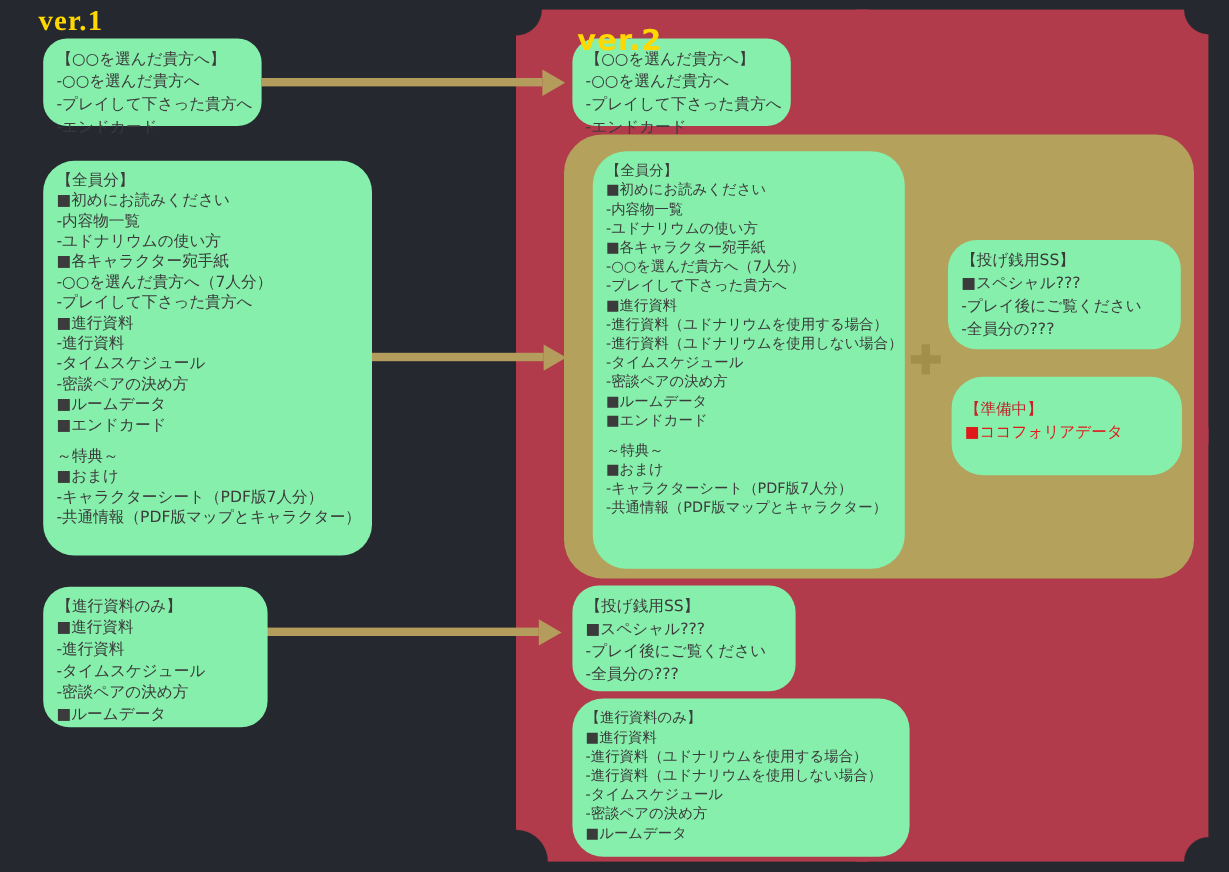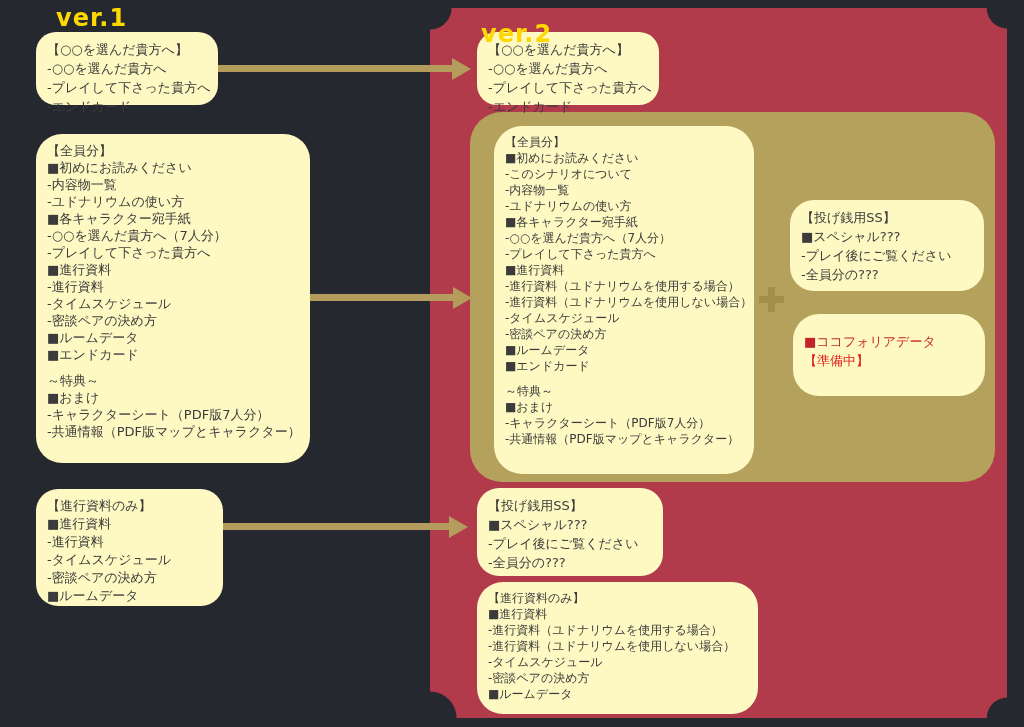--- a/index.html
+++ b/index.html
@@ -18,25 +18,25 @@
       radial-gradient(circle at 100% 100%, rgba(0,0,0,0) 20px, #b13b4b 21px) bottom right / 51% 51% no-repeat;
   }
   .goldbox{
     position:absolute;left:470px;top:112px;width:525px;height:370px;
     background:#b3a15c;border-radius:32px;z-index:2;
   }
   .ver-label{
     position:absolute;z-index:5;color:#ffd800;font-weight:bold;
     font-size:24px;letter-spacing:1px;line-height:26px;
   }
-  .v1{left:56px;top:5px;}
+  .v1{left:32px;top:5px;font-family:Liberation Serif, serif;}
   .v2{left:481px;top:21px;}
 
   .box{
-    position:absolute;z-index:4;background:#fef9c3;color:#3b3b3b;
+    position:absolute;z-index:4;background:#86efac;color:#3b3b3b;
     box-sizing:border-box;padding:8px 6px 6px 11px;font-size:13px;
   }
   .box .line{white-space:nowrap;line-height:19px;}
   .box .line:empty{height:9px;}
   .lh17 .line{line-height:17px;}
   .lh18 .line{line-height:18px;}
   .dense{font-size:12px;}
   .dense .line{line-height:16px;}
 
   .box-v1-chosen{left:36px;top:32px;width:182px;height:73px;border-radius:20px;}
@@ -122,21 +122,20 @@
   <div class="box box-v2-chosen">
       <div class="line">【○○を選んだ貴方へ】</div>
       <div class="line">-○○を選んだ貴方へ</div>
       <div class="line">-プレイして下さった貴方へ</div>
       <div class="line">-エンドカード</div>
     </div>
 
   <div class="box box-v2-all dense">
       <div class="line">【全員分】</div>
       <div class="line">■初めにお読みください</div>
-      <div class="line">-このシナリオについて</div>
       <div class="line">-内容物一覧</div>
       <div class="line">-ユドナリウムの使い方</div>
       <div class="line">■各キャラクター宛手紙</div>
       <div class="line">-○○を選んだ貴方へ（7人分）</div>
       <div class="line">-プレイして下さった貴方へ</div>
       <div class="line">■進行資料</div>
       <div class="line">-進行資料（ユドナリウムを使用する場合）</div>
       <div class="line">-進行資料（ユドナリウムを使用しない場合）</div>
       <div class="line">-タイムスケジュール</div>
       <div class="line">-密談ペアの決め方</div>
@@ -150,22 +149,22 @@
     </div>
 
   <div class="box box-v2-ss1">
       <div class="line">【投げ銭用SS】</div>
       <div class="line">■スペシャル???</div>
       <div class="line">-プレイ後にご覧ください</div>
       <div class="line">-全員分の???</div>
     </div>
 
   <div class="box box-v2-prep red-text">
+      <div class="line">【準備中】</div>
       <div class="line">■ココフォリアデータ</div>
-      <div class="line">【準備中】</div>
     </div>
 
   <div class="box box-v2-ss2">
       <div class="line">【投げ銭用SS】</div>
       <div class="line">■スペシャル???</div>
       <div class="line">-プレイ後にご覧ください</div>
       <div class="line">-全員分の???</div>
     </div>
 
   <div class="box box-v2-docs lh17 dense">

